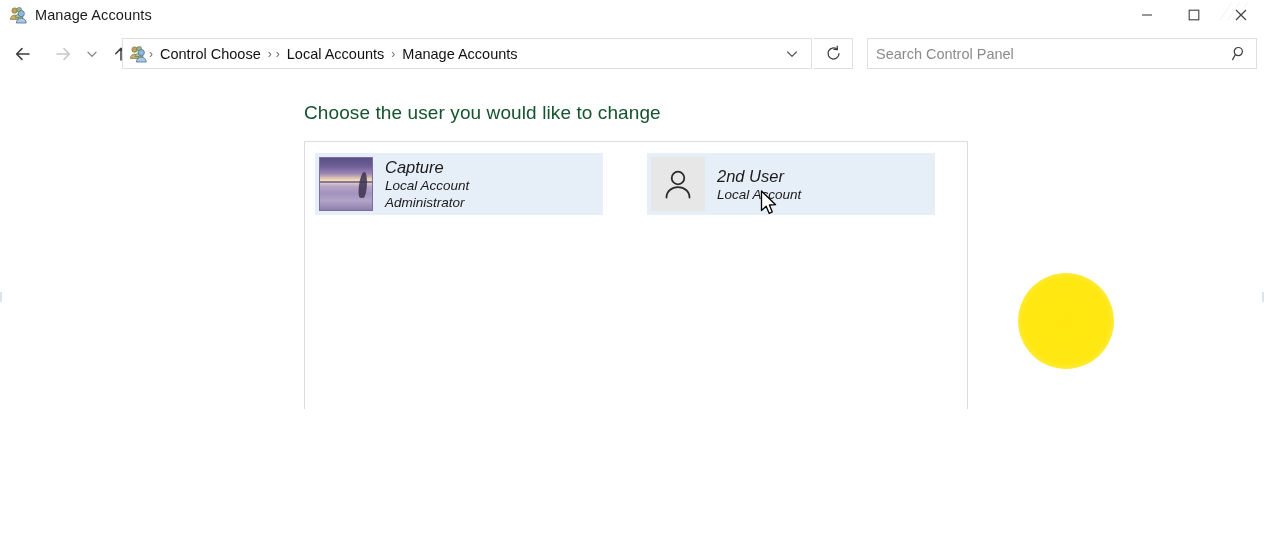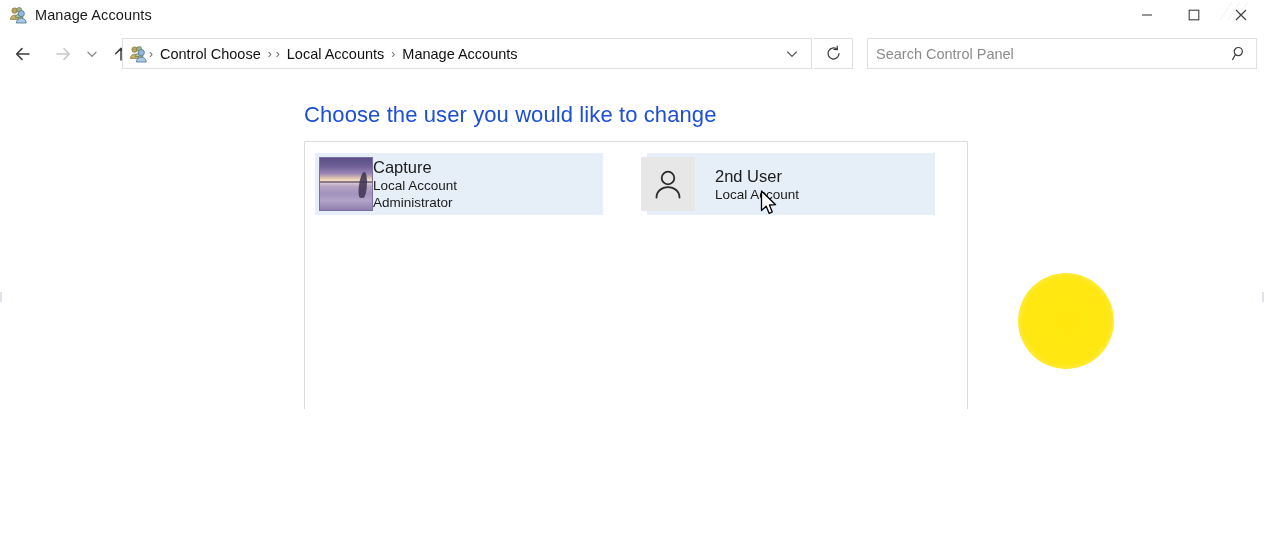--- a/index.html
+++ b/index.html
@@ -157,22 +157,22 @@
   #content {
     position: absolute;
     left: 0; top: 78px;
     width: 1264px; height: 430px;
     background: #ffffff;
   }
 
   #page-heading {
     position: absolute;
     left: 304px; top: 24px;
-    font-size: 22px;
-    color: #1d4ed8;
+    font-size: 19px;
+    color: #14532d;
     letter-spacing: .1px;
     white-space: nowrap;
   }
 
   #users-panel {
     position: absolute;
     left: 304px; top: 63px;
     width: 664px; height: 323px;
     border: 1px solid #dcdcdc;
     background: #ffffff;
@@ -180,21 +180,21 @@
 
   .user-tile {
     position: absolute;
     top: 11px;
     width: 288px; height: 62px;
     background: #e6eef8;
     display: flex;
     align-items: center;
   }
   #tile-capture { left: 10px; }
-  #tile-second  { left: 332px; gap: 20px; }
+  #tile-second  { left: 342px; }
 
   .tile-avatar {
     width: 54px; height: 54px;
     margin-left: 4px;
     flex: 0 0 auto;
     position: relative;
     overflow: hidden;
   }
 
   
@@ -228,21 +228,21 @@
     width: 100%; height: 2px;
     background: rgba(60,48,80,.55);
   }
 
   
   .person-avatar {
     background: #e7e7e7;
     display: flex; align-items: center; justify-content: center;
   }
 
-  .tile-text { margin-left: 0; }
+  .tile-text { margin-left: 12px; font-style: italic; }
   .tile-name {
     font-size: 16.5px;
     color: #1b1b1b;
     line-height: 20px;
     white-space: nowrap;
   }
   .tile-sub {
     font-size: 13.5px;
     color: #1b1b1b;
     line-height: 17px;

